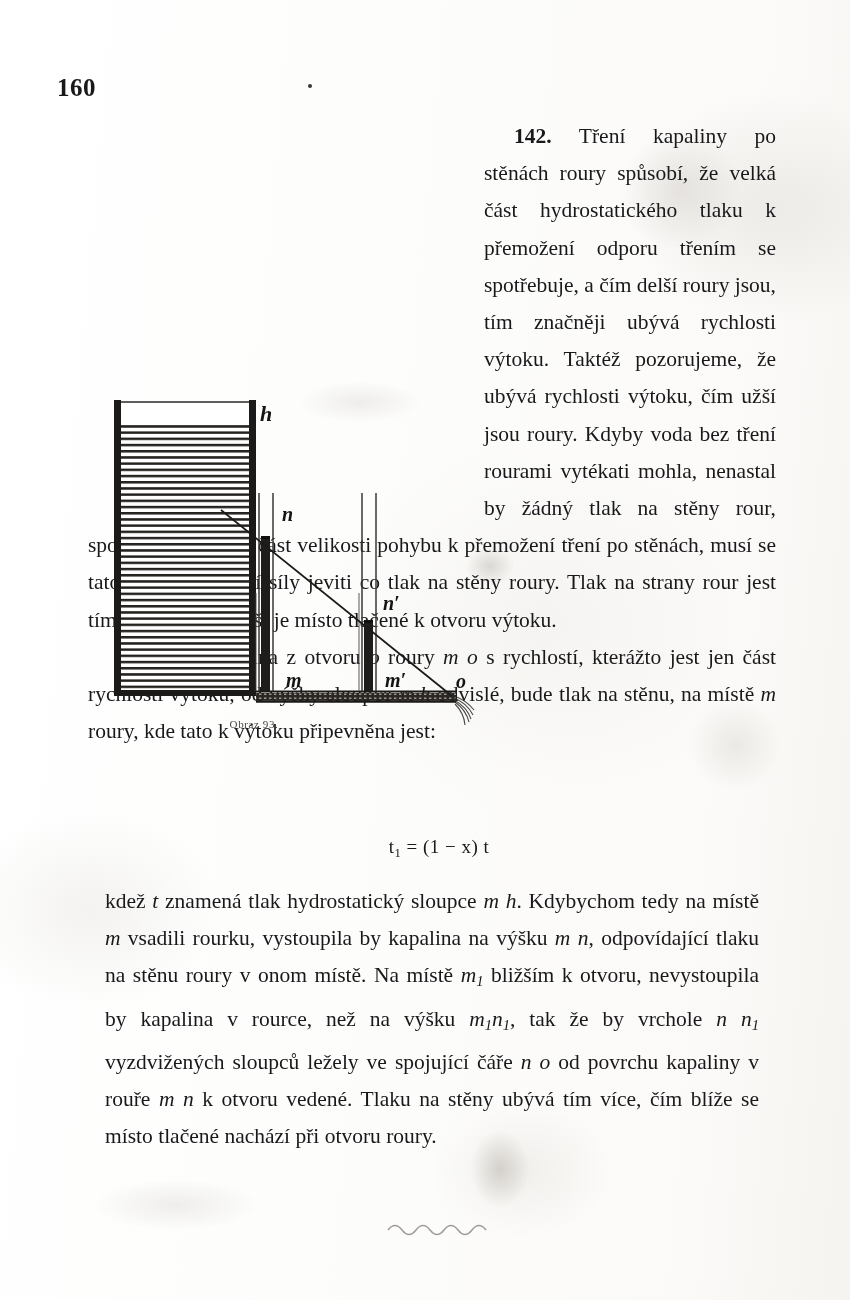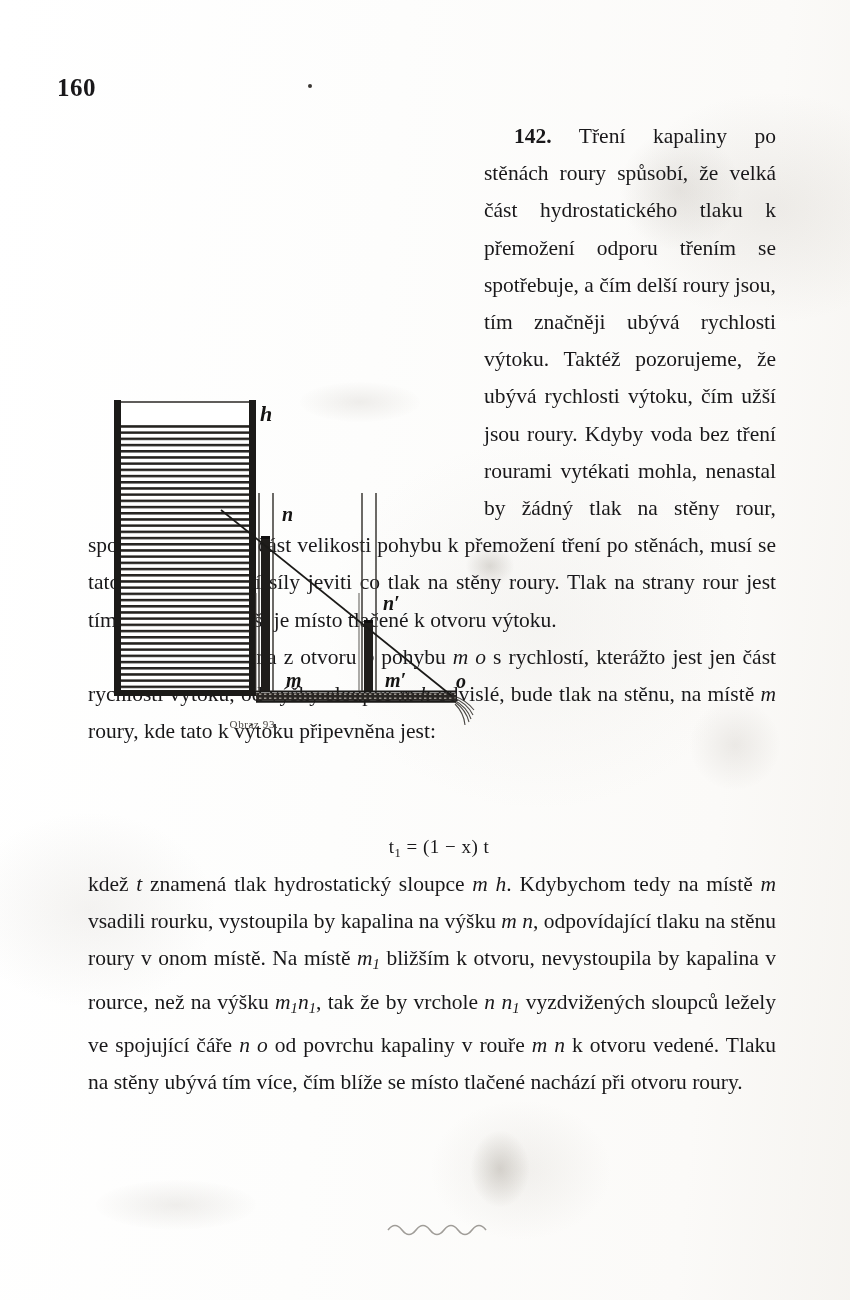--- a/index.html
+++ b/index.html
@@ -130,21 +130,21 @@
 
   .body-text-2 {
     position: absolute;
     left: 88px;
     top: 866px;
     width: 688px;
     font-size: 21.5px;
     line-height: 37.2px;
     text-align: justify;
   }
-  .body-text-2 p { margin: 0; }
+  .body-text-2 p { margin: 17px; }
 
   .tail-squiggle {
     position: absolute;
     left: 386px;
     top: 1218px;
     width: 120px;
     height: 22px;
     opacity: 0.55;
   }
 
@@ -177,21 +177,21 @@
   <div class="smudge s4"></div>
   <div class="smudge s5"></div>
   <div class="smudge s6"></div>
 
   <div class="page-number">160</div>
   <div class="top-dot"></div>
 
   <div class="body-text">
     <div class="fig-float"></div>
     <p><span class="indent"></span><b>142.</b> <span>Tření kapaliny po stěnách roury spůsobí, že velká část hydrostatického tlaku k přemožení odporu třením se spotřebuje, a čím delší roury jsou, tím značněji ubývá rychlosti výtoku. Taktéž pozorujeme, že ubývá rychlosti výtoku, čím užší jsou roury. Kdyby voda bez tření rourami vytékati mohla, nenastal by žádný tlak na stěny rour, spotřebuje-li se ale část velikosti pohybu k přemožení tření po stěnách, musí se tato část pohybující síly jeviti co tlak na stěny roury. Tlak na strany rour jest tím menší, čím bližší je místo tlačené k otvoru výtoku.</span></p>
-    <p><span class="indent"></span><span>Vytéká-li kapalina z otvoru </span><span class="it">o</span><span> pohybu </span><span class="it">m o</span><span> s rychlostí, kterážto jest jen část rychlosti výtoku, od výšky sloupce </span><span class="it">m h</span><span> odvislé, bude tlak na stěnu, na místě </span><span class="it">m</span><span> roury, kde tato k výtoku připevněna jest:</span></p>
+    <p><span class="indent"></span><span>Vytéká-li kapalina z otvoru </span><span class="it">o</span><span> roury </span><span class="it">m o</span><span> s rychlostí, kterážto jest jen část rychlosti výtoku, od výšky sloupce </span><span class="it">m h</span><span> odvislé, bude tlak na stěnu, na místě </span><span class="it">m</span><span> roury, kde tato k výtoku připevněna jest:</span></p>
   </div>
 
   <div class="figure">
     <svg class="fig-canvas" viewBox="0 0 382 340">
       <defs>
         <pattern id="waterHatch" x="0" y="0" width="8" height="6.2" patternUnits="userSpaceOnUse">
           <rect x="0" y="0" width="8" height="6.2" fill="#ffffff"></rect>
           <rect x="0" y="0" width="8" height="2.5" fill="#24221f"></rect>
         </pattern>
         <pattern id="pipeHatch" x="0" y="0" width="5" height="4" patternUnits="userSpaceOnUse">

